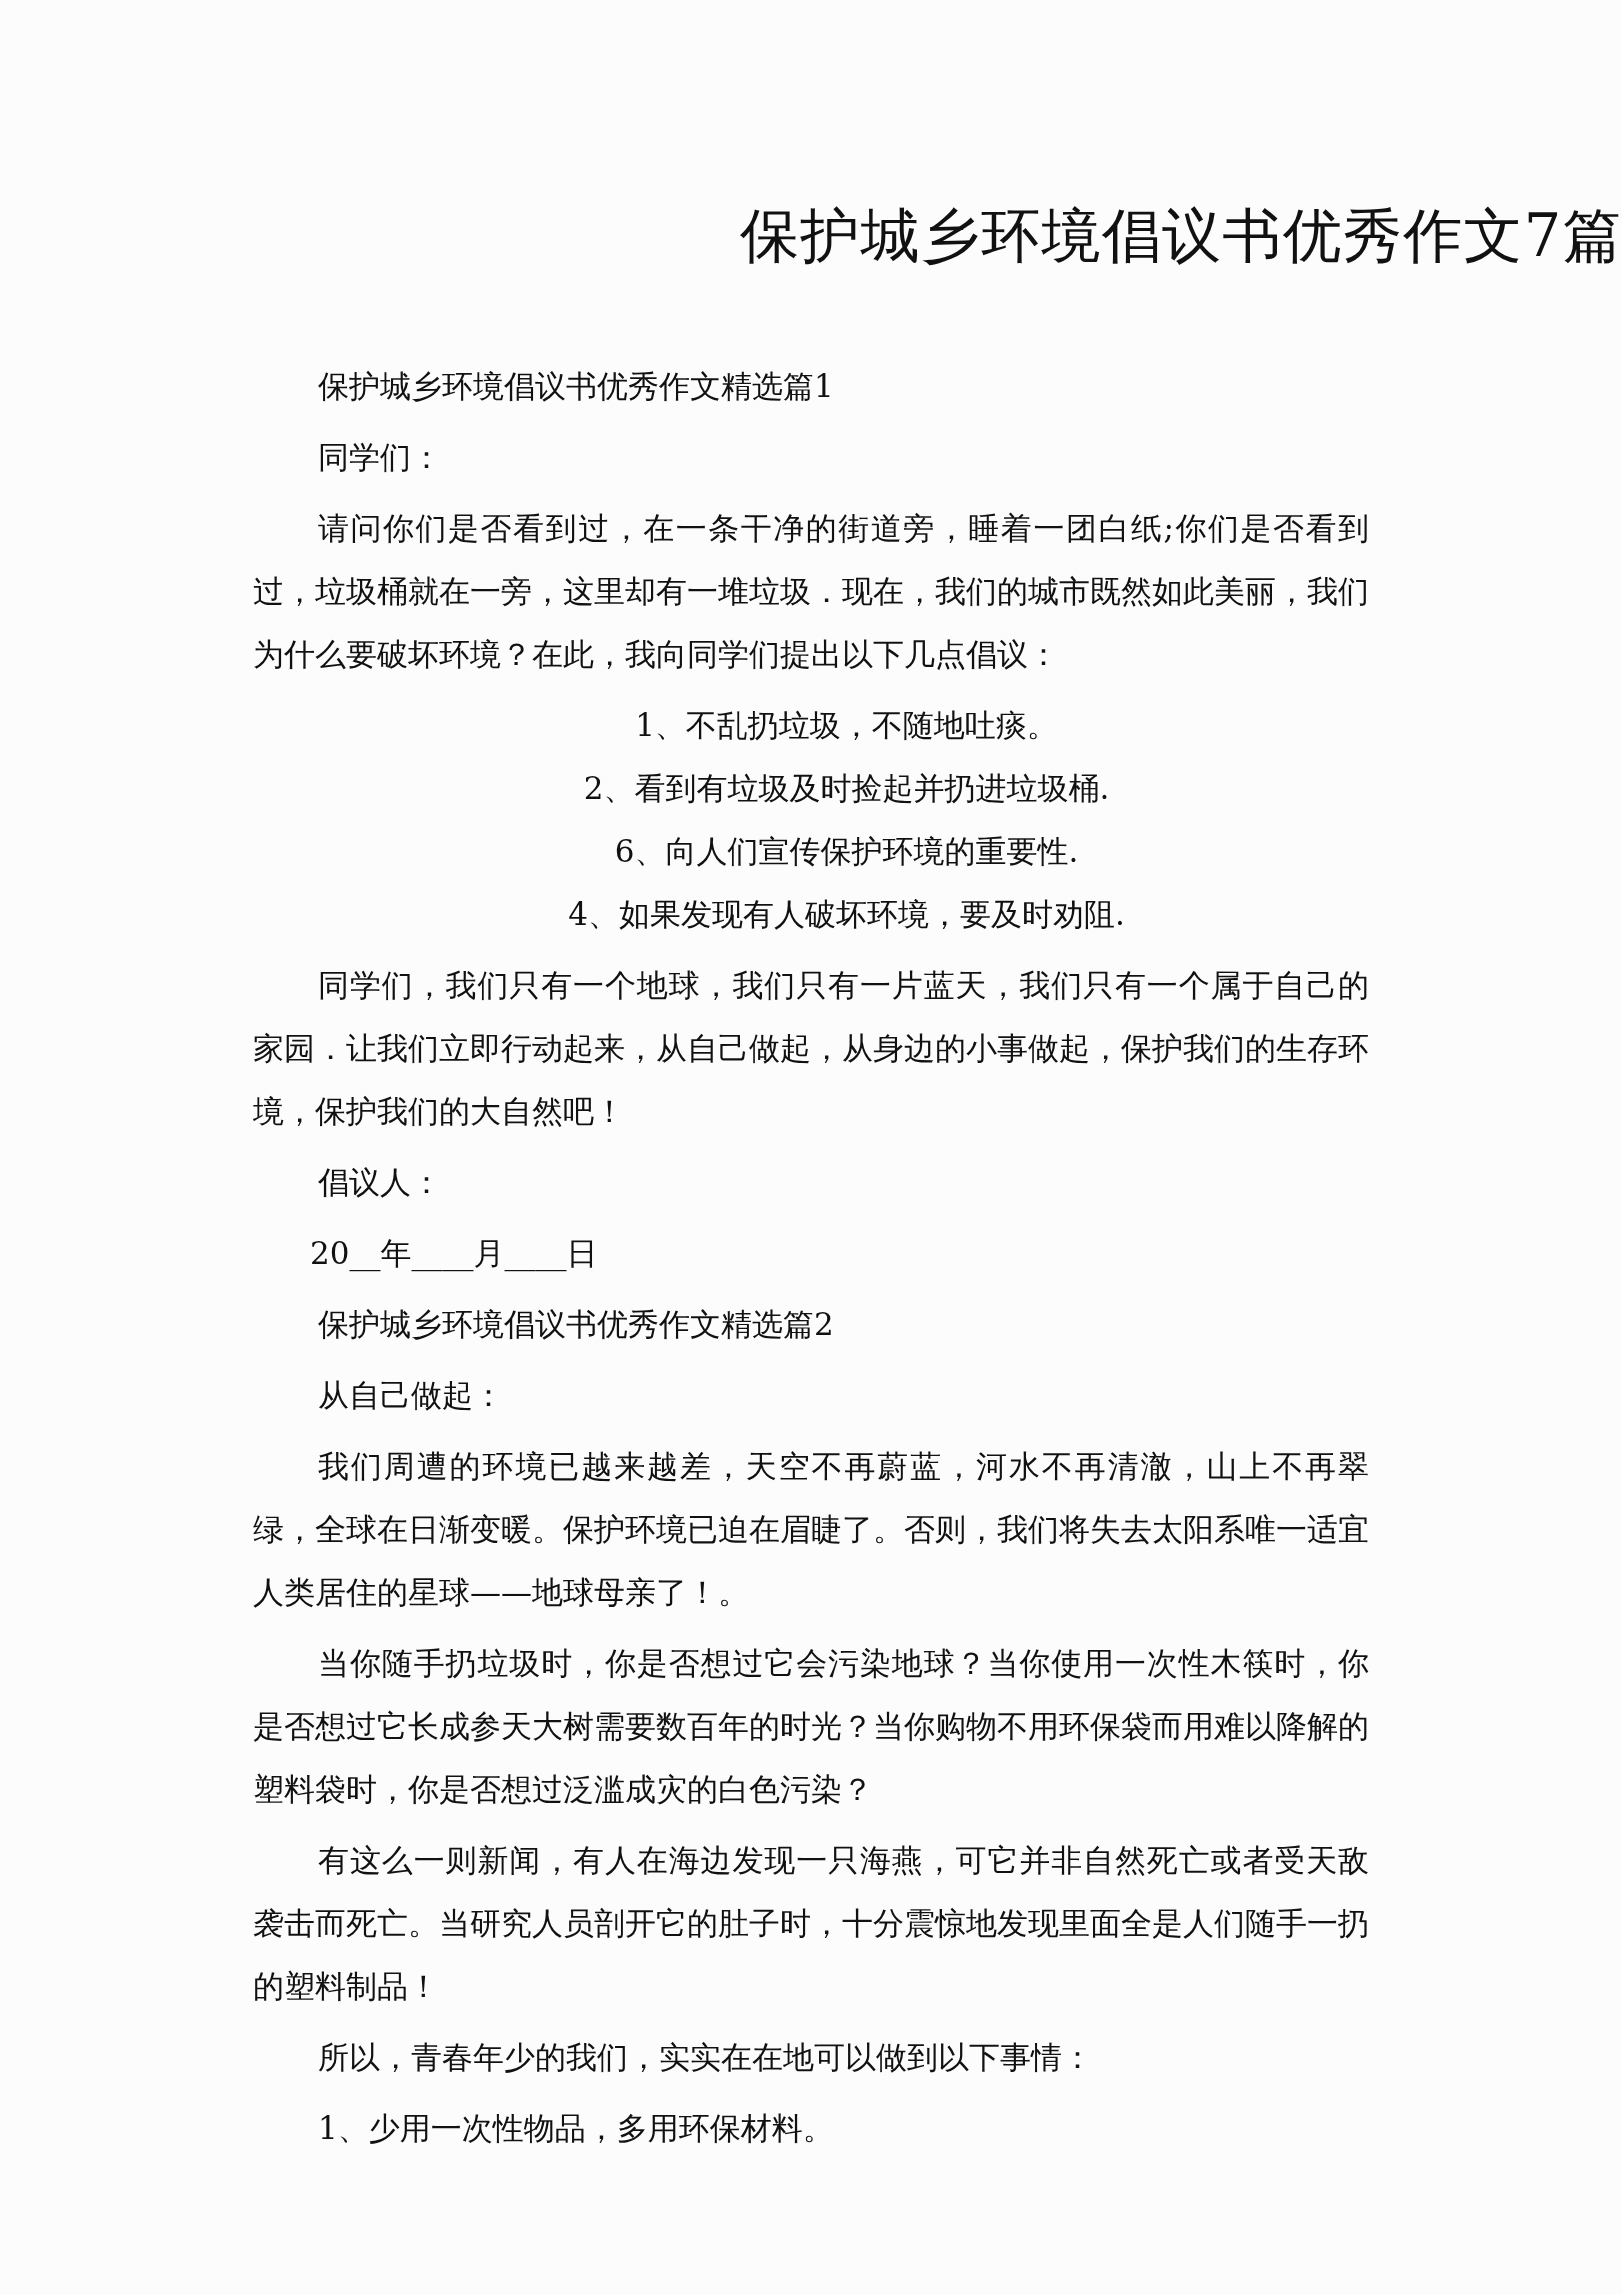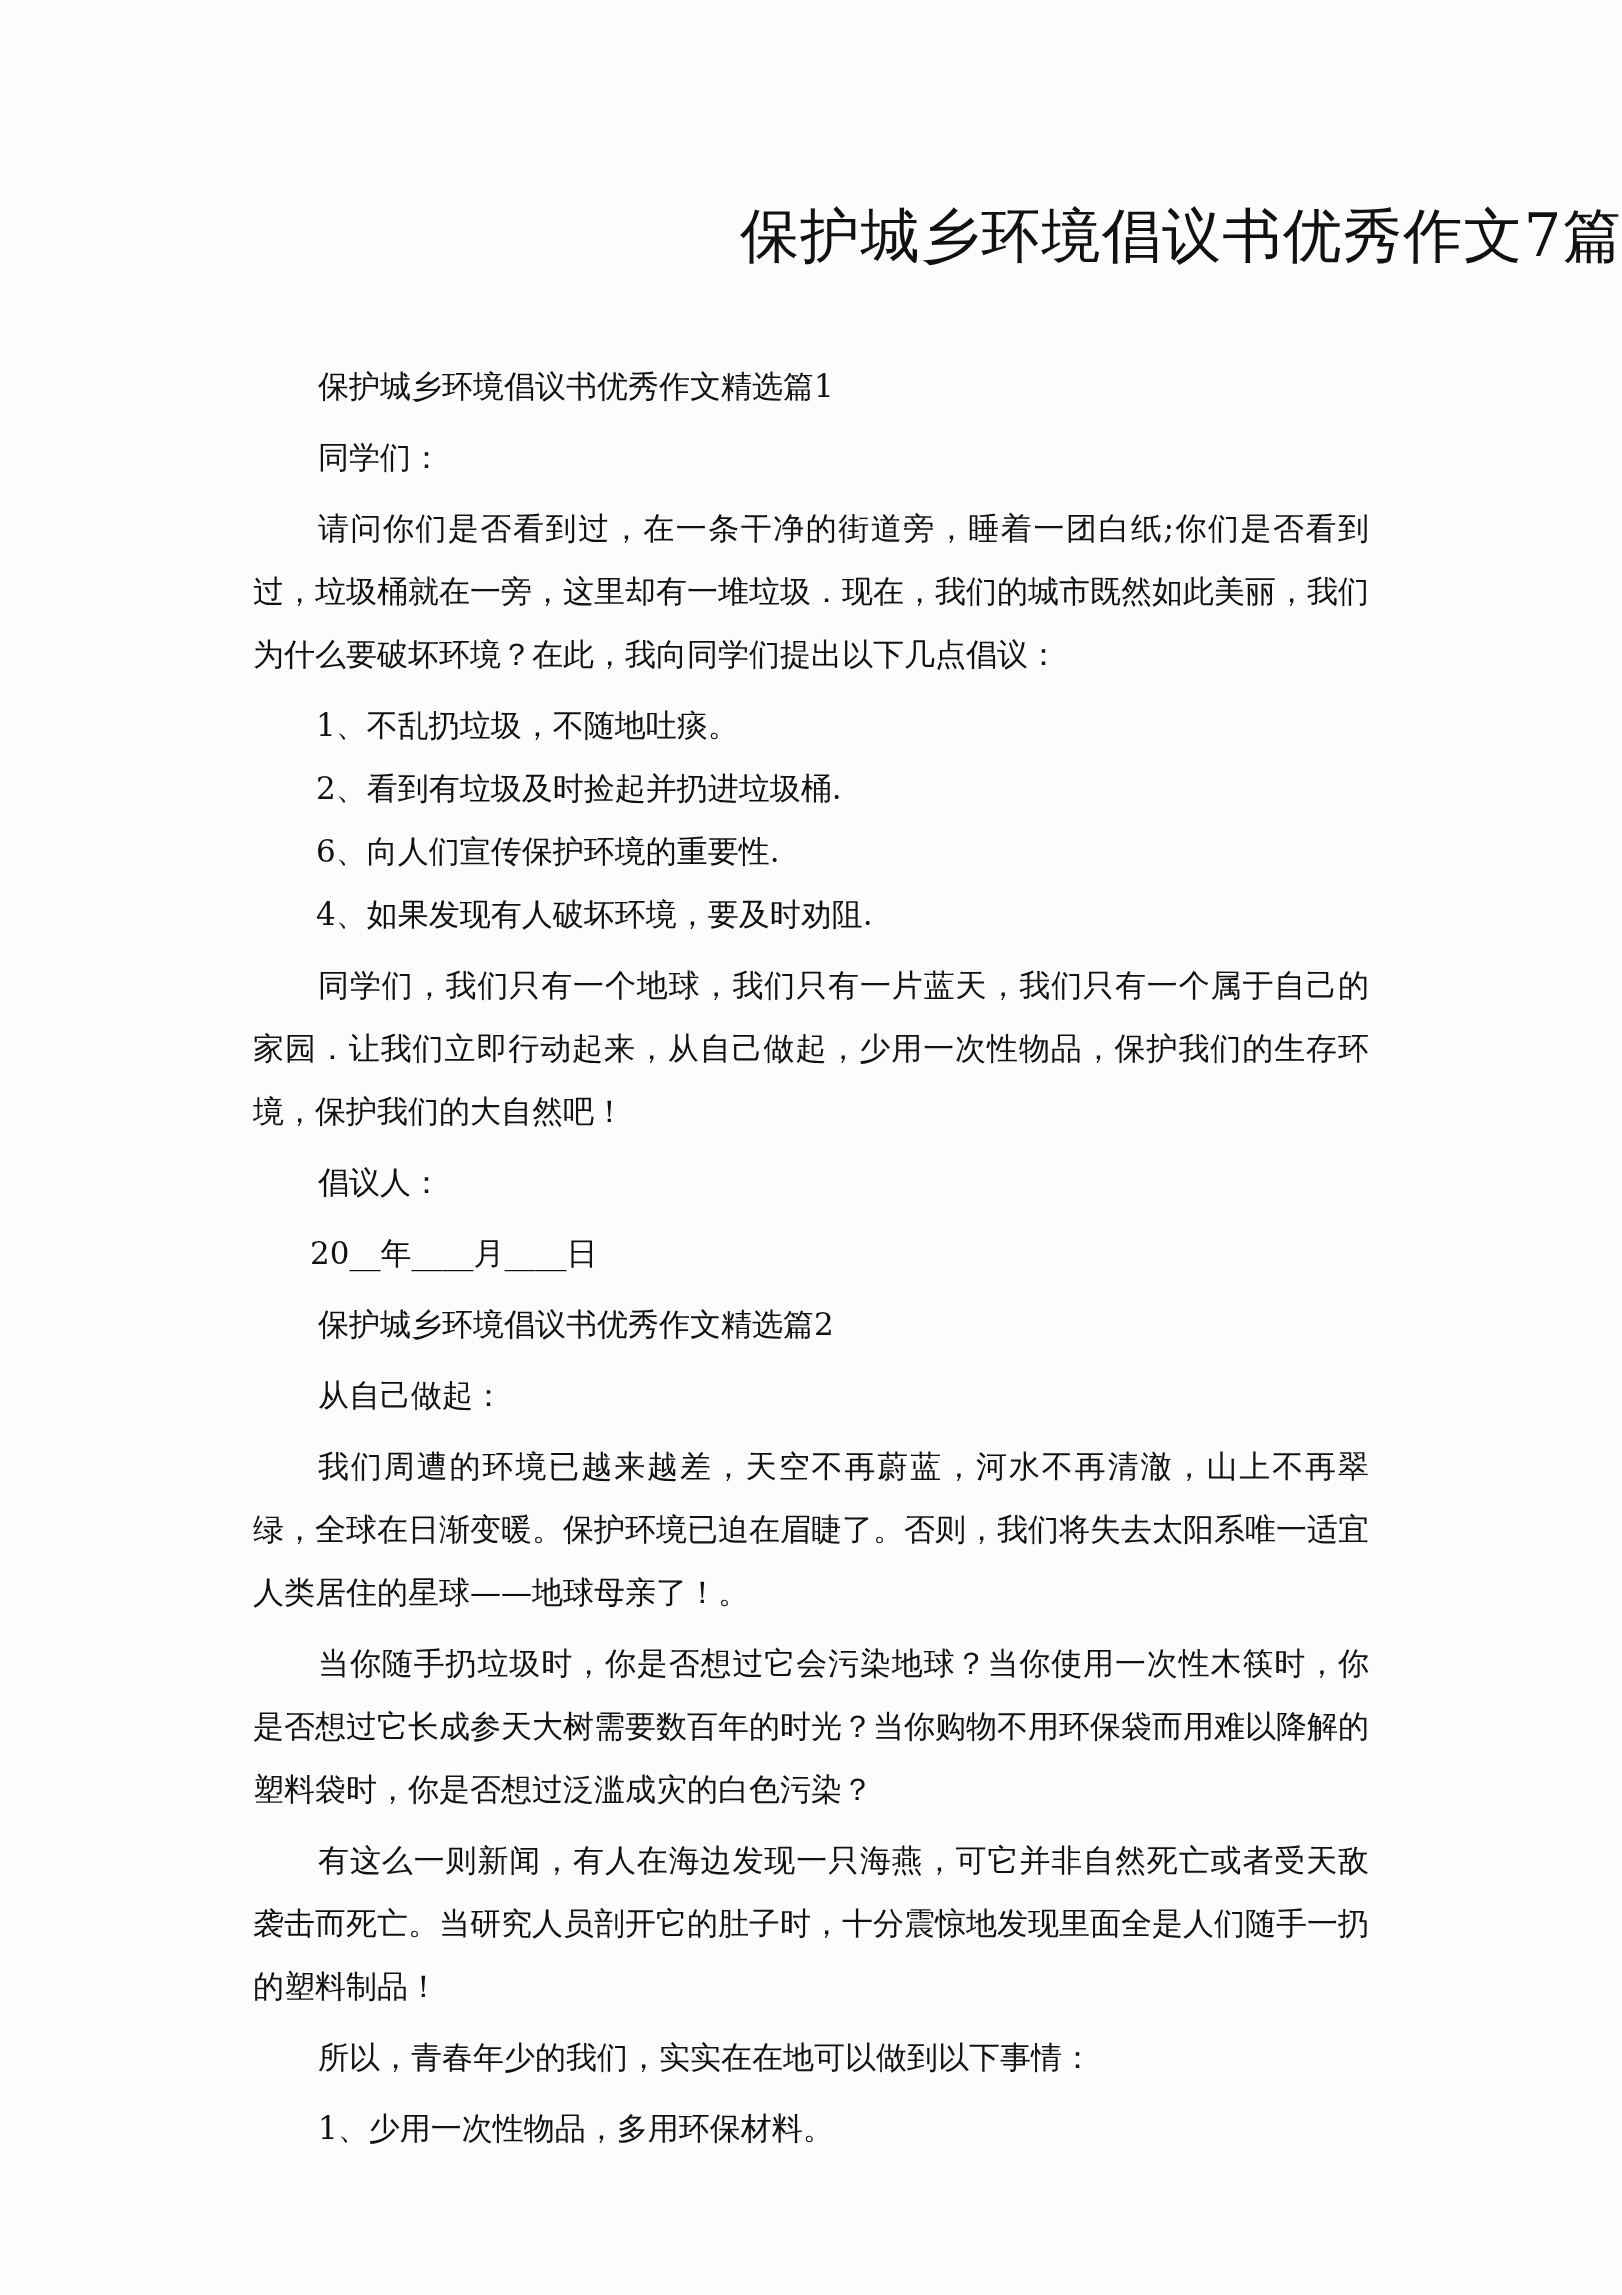--- a/index.html
+++ b/index.html
@@ -43,40 +43,40 @@
       font-size: 31px;
       line-height: 63px;
     }
     .p {
       margin: 8px;
       text-indent: 65px;
       text-align: justify;
       text-justify: inter-character;
       white-space: normal;
     }
-    .list-item { margin: 0; text-indent: 71px; }
+    .list-item { margin: 0; text-indent: 71px; text-align: center; }
     .date-line { margin: 0; text-indent: 65px; }
   </style>
 </head>
 <body>
 
 <div class="page">
 
   <h1 class="title">保护城乡环境倡议书优秀作文7篇</h1>
 
   <div class="body">
 
     <p class="p">保护城乡环境倡议书优秀作文精选篇1</p>
     <p class="p">同学们：</p>
     <p class="p">请问你们是否看到过，在一条干净的街道旁，睡着一团白纸;你们是否看到过，垃圾桶就在一旁，这里却有一堆垃圾．现在，我们的城市既然如此美丽，我们为什么要破坏环境？在此，我向同学们提出以下几点倡议：</p>
     <p class="list-item">1、不乱扔垃圾，不随地吐痰。</p>
     <p class="list-item">2、看到有垃圾及时捡起并扔进垃圾桶.</p>
     <p class="list-item">6、向人们宣传保护环境的重要性.</p>
     <p class="list-item">4、如果发现有人破坏环境，要及时劝阻.</p>
-    <p class="p">同学们，我们只有一个地球，我们只有一片蓝天，我们只有一个属于自己的家园．让我们立即行动起来，从自己做起，少用一次性物品，保护我们的生存环境，保护我们的大自然吧！</p>
+    <p class="p">同学们，我们只有一个地球，我们只有一片蓝天，我们只有一个属于自己的家园．让我们立即行动起来，从自己做起，从身边的小事做起，保护我们的生存环境，保护我们的大自然吧！</p>
     <p class="p">倡议人：</p>
     <p class="date-line">20__年____月____日</p>
 
     <p class="p">保护城乡环境倡议书优秀作文精选篇2</p>
     <p class="p">从自己做起：</p>
     <p class="p">我们周遭的环境已越来越差，天空不再蔚蓝，河水不再清澈，山上不再翠绿，全球在日渐变暖。保护环境已迫在眉睫了。否则，我们将失去太阳系唯一适宜人类居住的星球——地球母亲了！。</p>
     <p class="p">当你随手扔垃圾时，你是否想过它会污染地球？当你使用一次性木筷时，你是否想过它长成参天大树需要数百年的时光？当你购物不用环保袋而用难以降解的塑料袋时，你是否想过泛滥成灾的白色污染？</p>
     <p class="p">有这么一则新闻，有人在海边发现一只海燕，可它并非自然死亡或者受天敌袭击而死亡。当研究人员剖开它的肚子时，十分震惊地发现里面全是人们随手一扔的塑料制品！</p>
     <p class="p">所以，青春年少的我们，实实在在地可以做到以下事情：</p>
     <p class="p">1、少用一次性物品，多用环保材料。</p>

